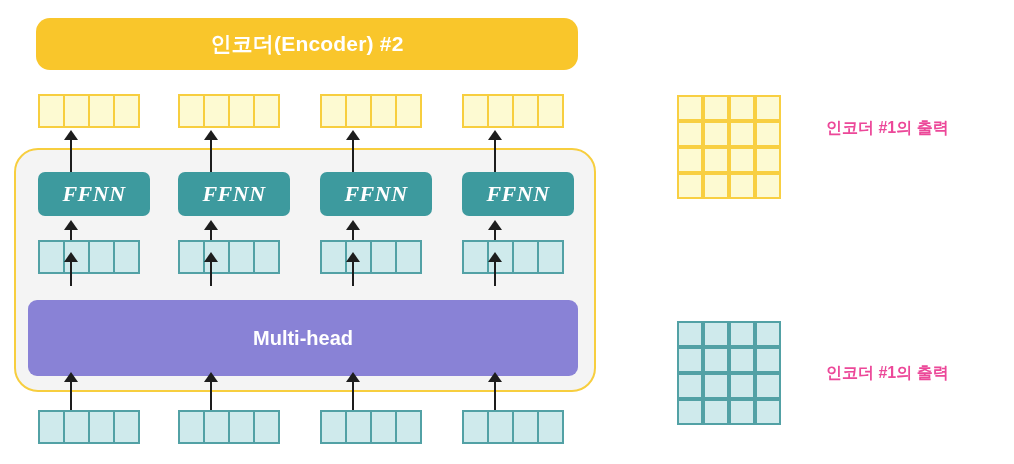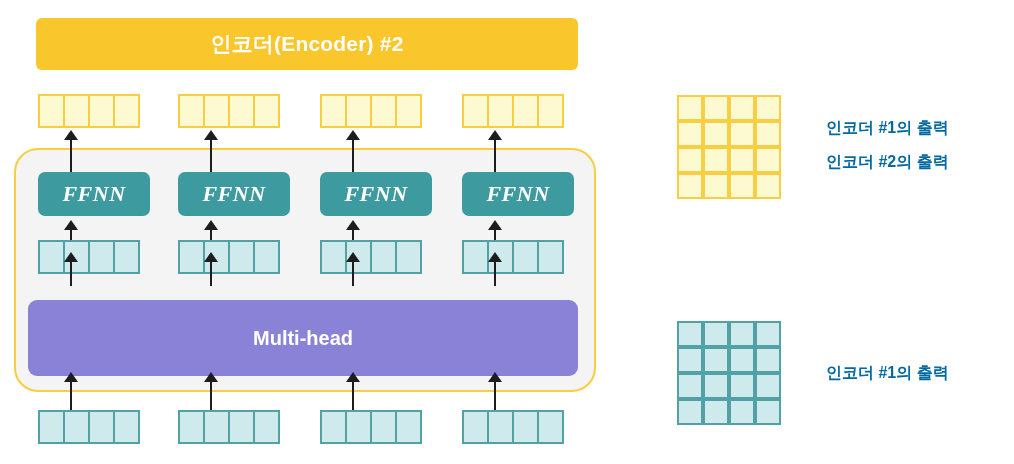--- a/index.html
+++ b/index.html
@@ -19,21 +19,21 @@
   }
 
   
   .encoder2-bar {
     position: absolute;
     left: 36px;
     top: 18px;
     width: 542px;
     height: 52px;
     background: #F9C62B;
-    border-radius: 6px;
+    border-radius: 14px;
     display: flex;
     align-items: center;
     justify-content: center;
   }
   .encoder2-label {
     color: #ffffff;
     font-size: 21px;
     font-weight: bold;
     letter-spacing: 0.2px;
     white-space: nowrap;
@@ -167,21 +167,21 @@
   .legend-grid.yellow .gcell {
     background: #FDFAD2;
     border: 2px solid #F8CF42;
   }
   .legend-grid.teal .gcell {
     background: #CFEAEC;
     border: 2px solid #52A1A5;
   }
   .legend-text {
     position: absolute;
-    color: #0369a1;
+    color: #ec4899;
     font-size: 16px;
     font-weight: bold;
     white-space: nowrap;
   }
 </style>
 </head>
 <body>
 
 <div id="canvas">
 
@@ -359,21 +359,20 @@
       <div class="gcell"></div>
       <div class="gcell"></div>
       <div class="gcell"></div>
       <div class="gcell"></div>
       <div class="gcell"></div>
       <div class="gcell"></div>
       <div class="gcell"></div>
       <div class="gcell"></div>
     </div>
   <div class="legend-text" style="left:826px; top:118px;">인코더 #1의 출력</div>
-  <div class="legend-text" style="left:826px; top:152px;">인코더 #2의 출력</div>
 
   <div class="legend-grid teal" id="legend-teal" style="left:678px; top:322px;">
       <div class="gcell"></div>
       <div class="gcell"></div>
       <div class="gcell"></div>
       <div class="gcell"></div>
       <div class="gcell"></div>
       <div class="gcell"></div>
       <div class="gcell"></div>
       <div class="gcell"></div>

